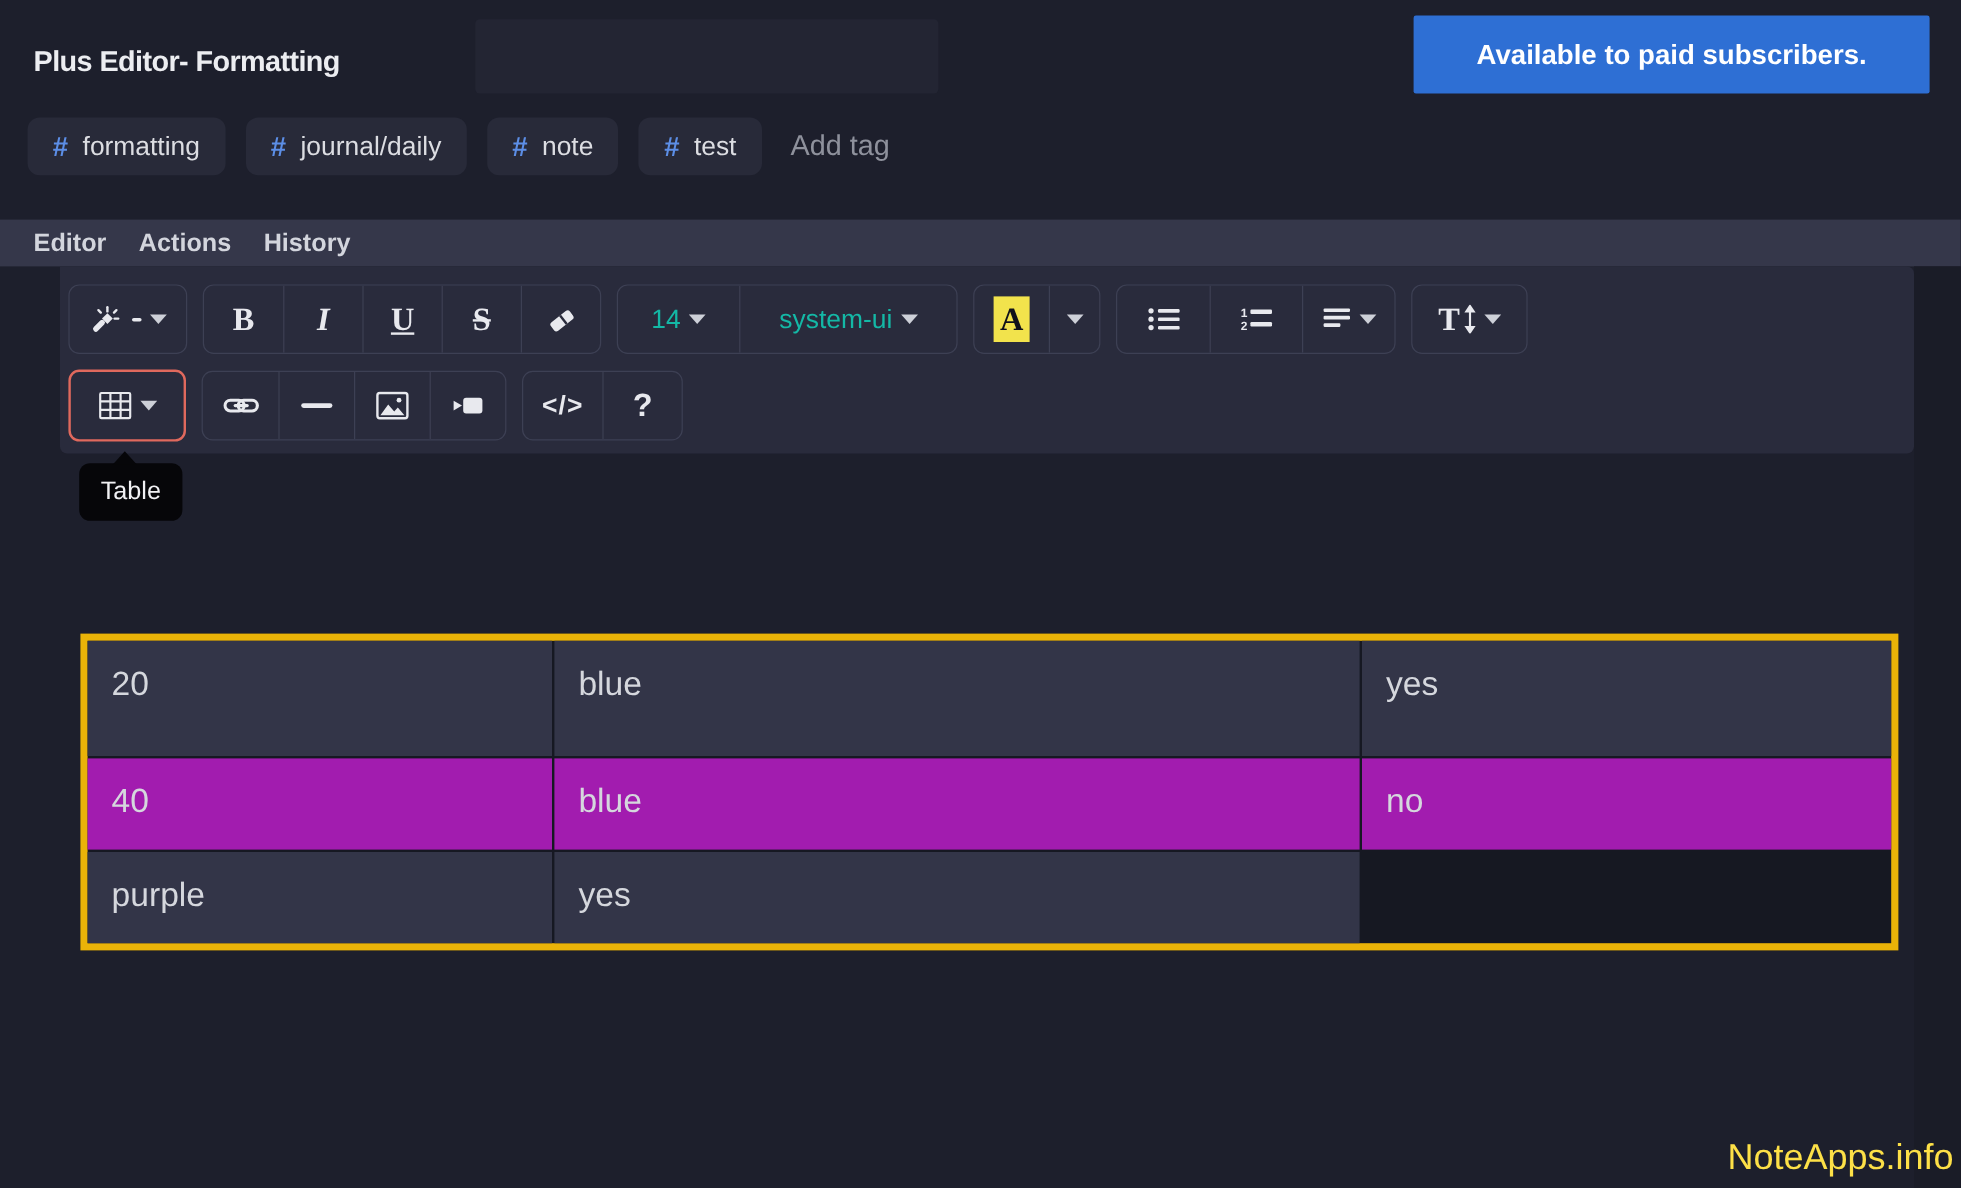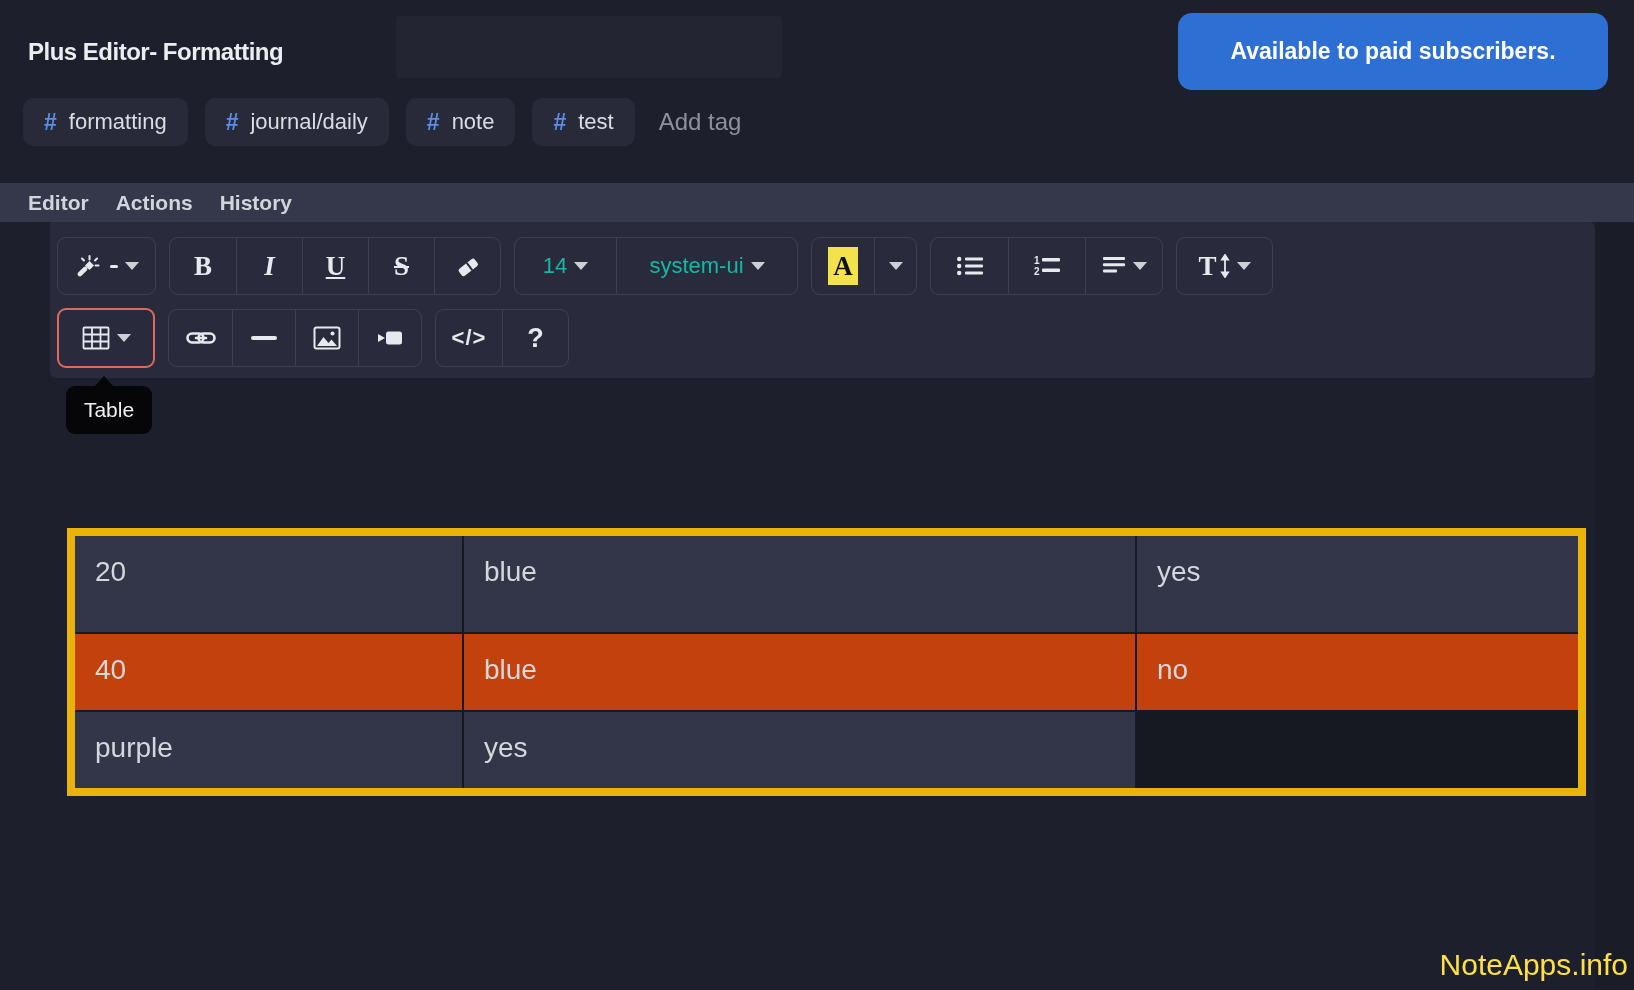--- a/index.html
+++ b/index.html
@@ -8,22 +8,22 @@
     position:relative; overflow:hidden;
     background:#1d1f2c;
     font-family:"Liberation Sans", sans-serif;
     color:#e6e7ec;
   }
   
   .title-ghost { position:absolute; left:396px; top:16px; width:386px; height:62px;
     background:#232533; border-radius:4px; }
   .page-title { position:absolute; left:28px; top:38px; font-size:24px; font-weight:bold;
     letter-spacing:-0.5px; color:#ecedf1; }
-  .badge { position:absolute; left:1178px; top:13px; width:430px; height:77px;
-    background:#2e6fd4; border-radius:14px; display:flex; align-items:center; justify-content:center;
+  .badge { position:absolute; left:1178px; top:13px; width:430px; height:65px;
+    background:#2e6fd4; border-radius:2px; display:flex; align-items:center; justify-content:center;
     font-size:23px; font-weight:bold; color:#ffffff; }
   .tags-row { position:absolute; left:23px; top:98px; height:48px; display:flex; align-items:center; gap:17px; }
   .tag-pill { height:48px; background:#282a39; border-radius:10px; display:flex; align-items:center;
     gap:12px; padding:0 21px; font-size:22px; color:#dcdde2; }
   .tag-hash { color:#5c8ee6; font-size:23px; font-weight:bold; }
   .add-tag { margin-left:7px; color:#8e919c; font-size:24px; }
 
   
   .menubar { position:absolute; left:0; top:183px; width:1634px; height:39px; background:#35374a;
     display:flex; align-items:center; gap:27px; padding-left:28px; }
@@ -61,25 +61,25 @@
 
   
   .tooltip { position:absolute; left:66px; top:386px; width:86px; height:48px; background:#060609;
     border-radius:9px; display:flex; align-items:center; justify-content:center;
     font-size:21px; color:#f1f1f4; }
   .tooltip::before { content:""; position:absolute; top:-10px; left:28px; width:0; height:0;
     border-left:10px solid transparent; border-right:10px solid transparent;
     border-bottom:11px solid #060609; }
 
   
-  .ctable { position:absolute; left:67px; top:528px; border:8px solid #eab308; background:#161822;
+  .ctable { position:absolute; left:67px; top:528px; border:6px solid #eab308; background:#161822;
     display:grid; grid-template-columns:387px 671px 441px; grid-template-rows:96px 76px 76px; gap:2px; }
   .cell { padding:20px 0 0 20px; font-size:28px; color:#d5d7dd; }
   .row-light { background:#333548; }
-  .row-dark  { background:#c2410c; }
+  .row-dark  { background:#a21caf; }
 
   
   .watermark { position:absolute; right:6px; bottom:8px; font-size:30px; color:#fde047; z-index:5; }
 
   svg { display:block; }
 </style>
 </head>
 <body>
 
 <div class="title-ghost"></div>

